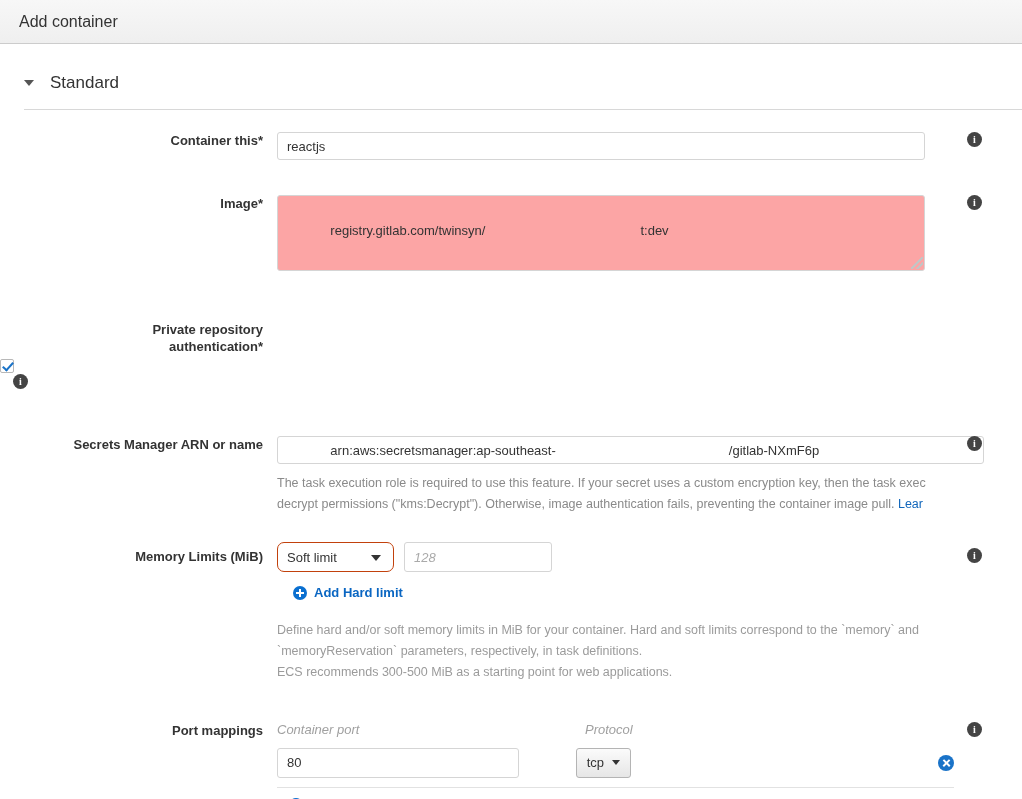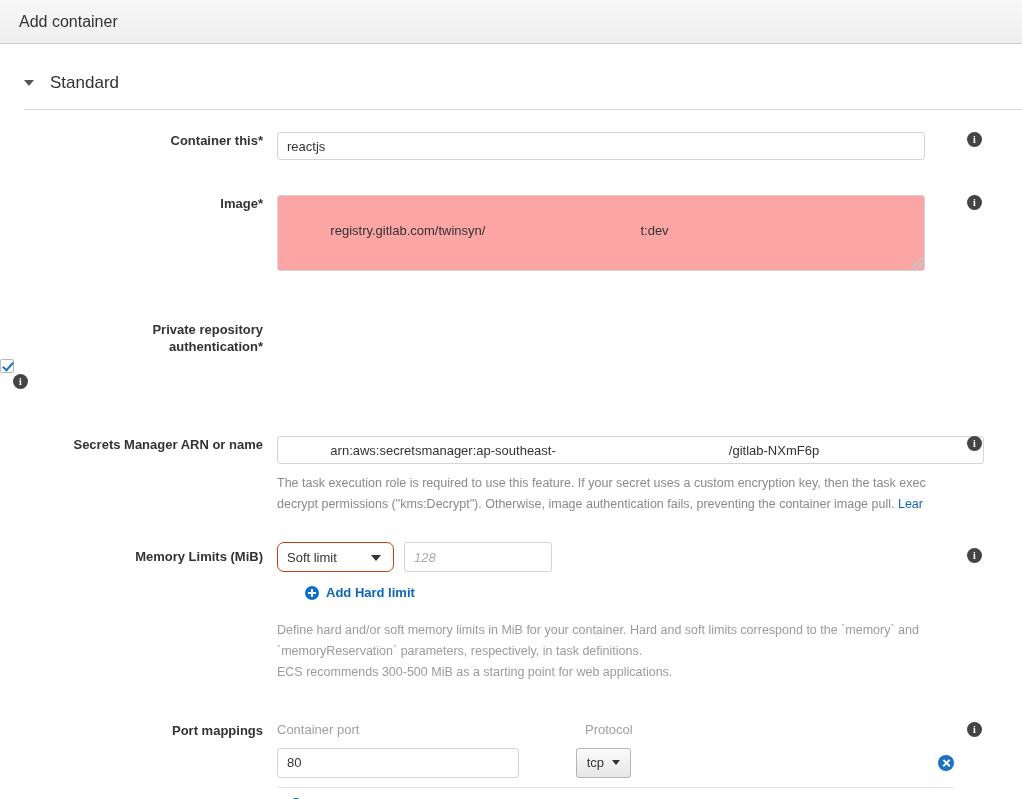--- a/index.html
+++ b/index.html
@@ -274,20 +274,21 @@
     position: absolute;
     background: #ffffff;
   }
   .plus-icon::before { left: 3px; top: 6px; width: 8px; height: 2px; }
   .plus-icon::after  { left: 6px; top: 3px; width: 2px; height: 8px; }
 
   
   .port-head {
     display: flex;
     font-size: 13px;
+    font-style: italic;
     color: #a0a0a0;
     align-items: center;
   }
   .port-head .c1 { width: 308px; }
   .port-row {
     display: flex;
     align-items: center;
     margin-top: 11px;
     gap: 30px;
   }
@@ -431,21 +432,21 @@
     <div class="row" style="margin-top:27px;">
       <div class="label-col" style="padding-top:6px;">Memory Limits (MiB)</div>
       <div class="field-col">
         <div style="display:flex;align-items:center;">
           <div class="select-wrap">
             <div class="select-box">Soft limit</div>
             <span class="select-caret"></span>
           </div>
           <input class="text-input" type="text" style="width: 148px; height: 30px; margin-left: 10px; font-style: italic;" placeholder="128">
         </div>
-        <div style="margin-top:13px;margin-left:28px;">
+        <div style="margin-top:13px;margin-left:16px;">
           <span class="add-link">
             <span class="plus-icon"></span>
             <span>Add Hard limit</span>
           </span>
         </div>
         <div class="help-text-mem">
           <span>Define hard and/or soft memory limits in MiB for your container. Hard and soft limits correspond to the `memory` and</span><br>
           <span>`memoryReservation` parameters, respectively, in task definitions.</span><br>
           <span>ECS recommends 300-500 MiB as a starting point for web applications.</span>
         </div>

